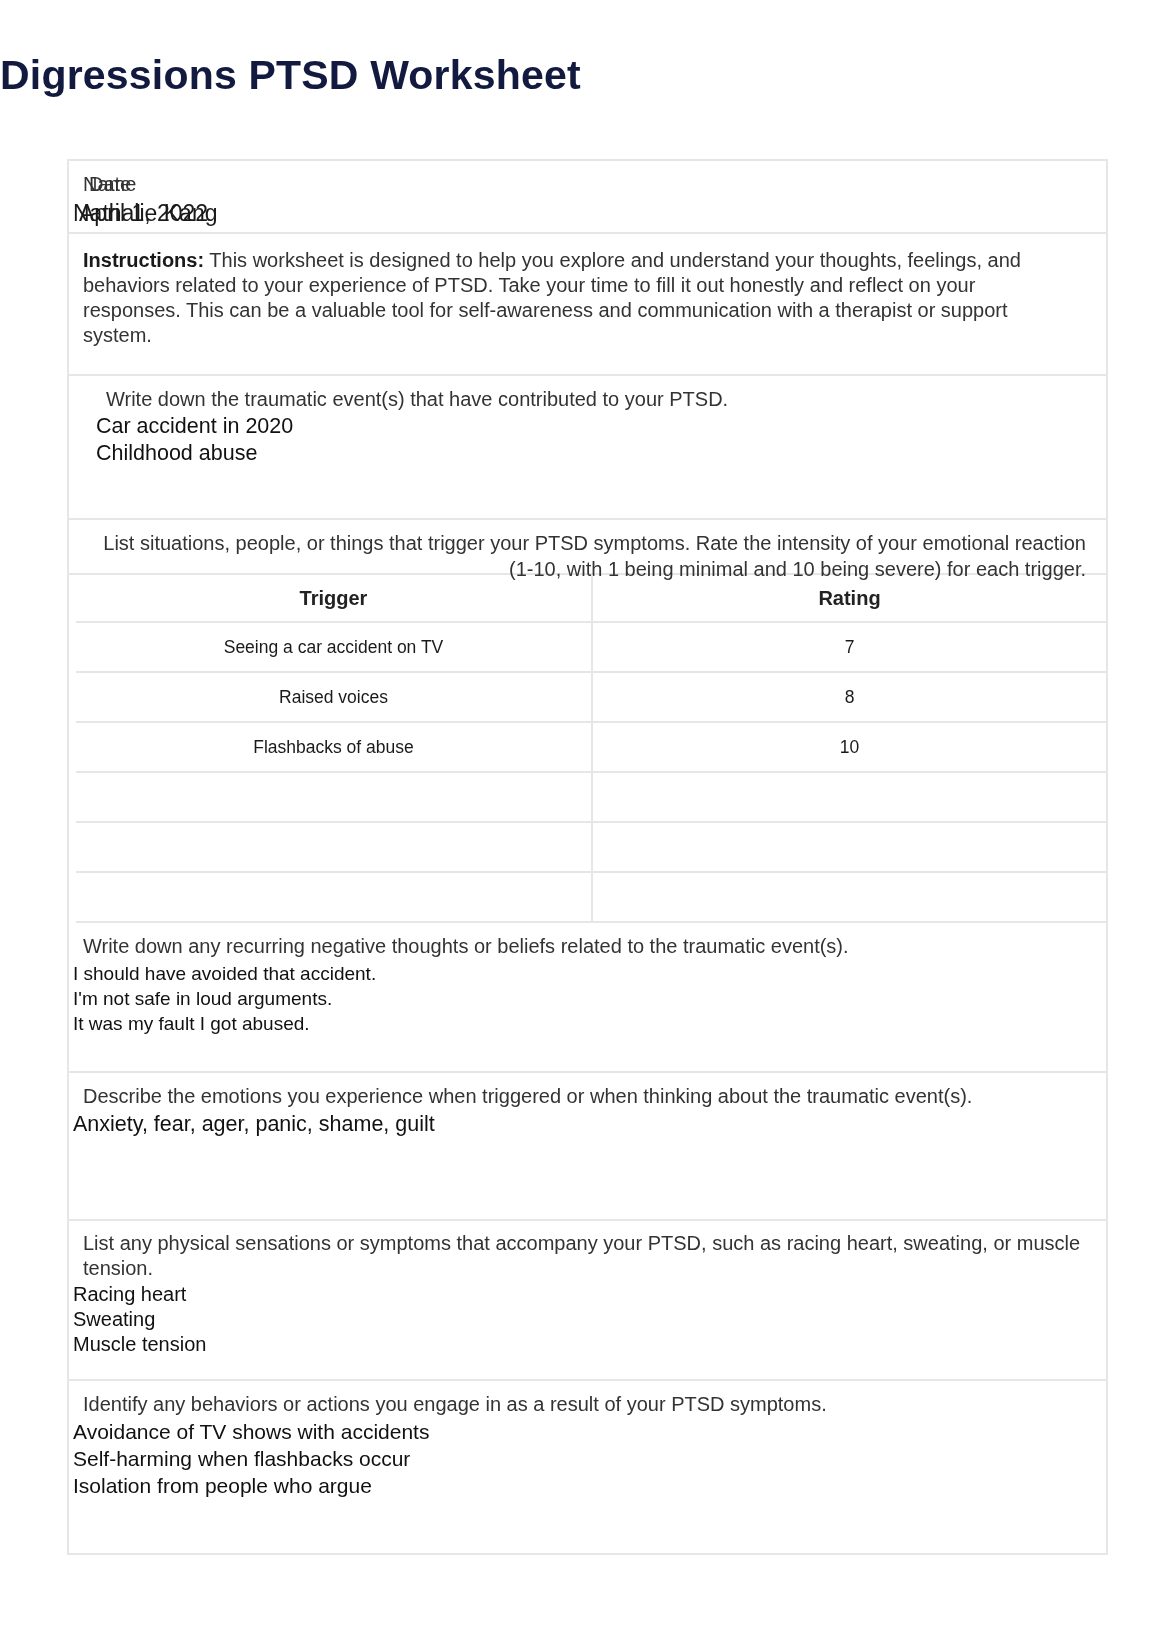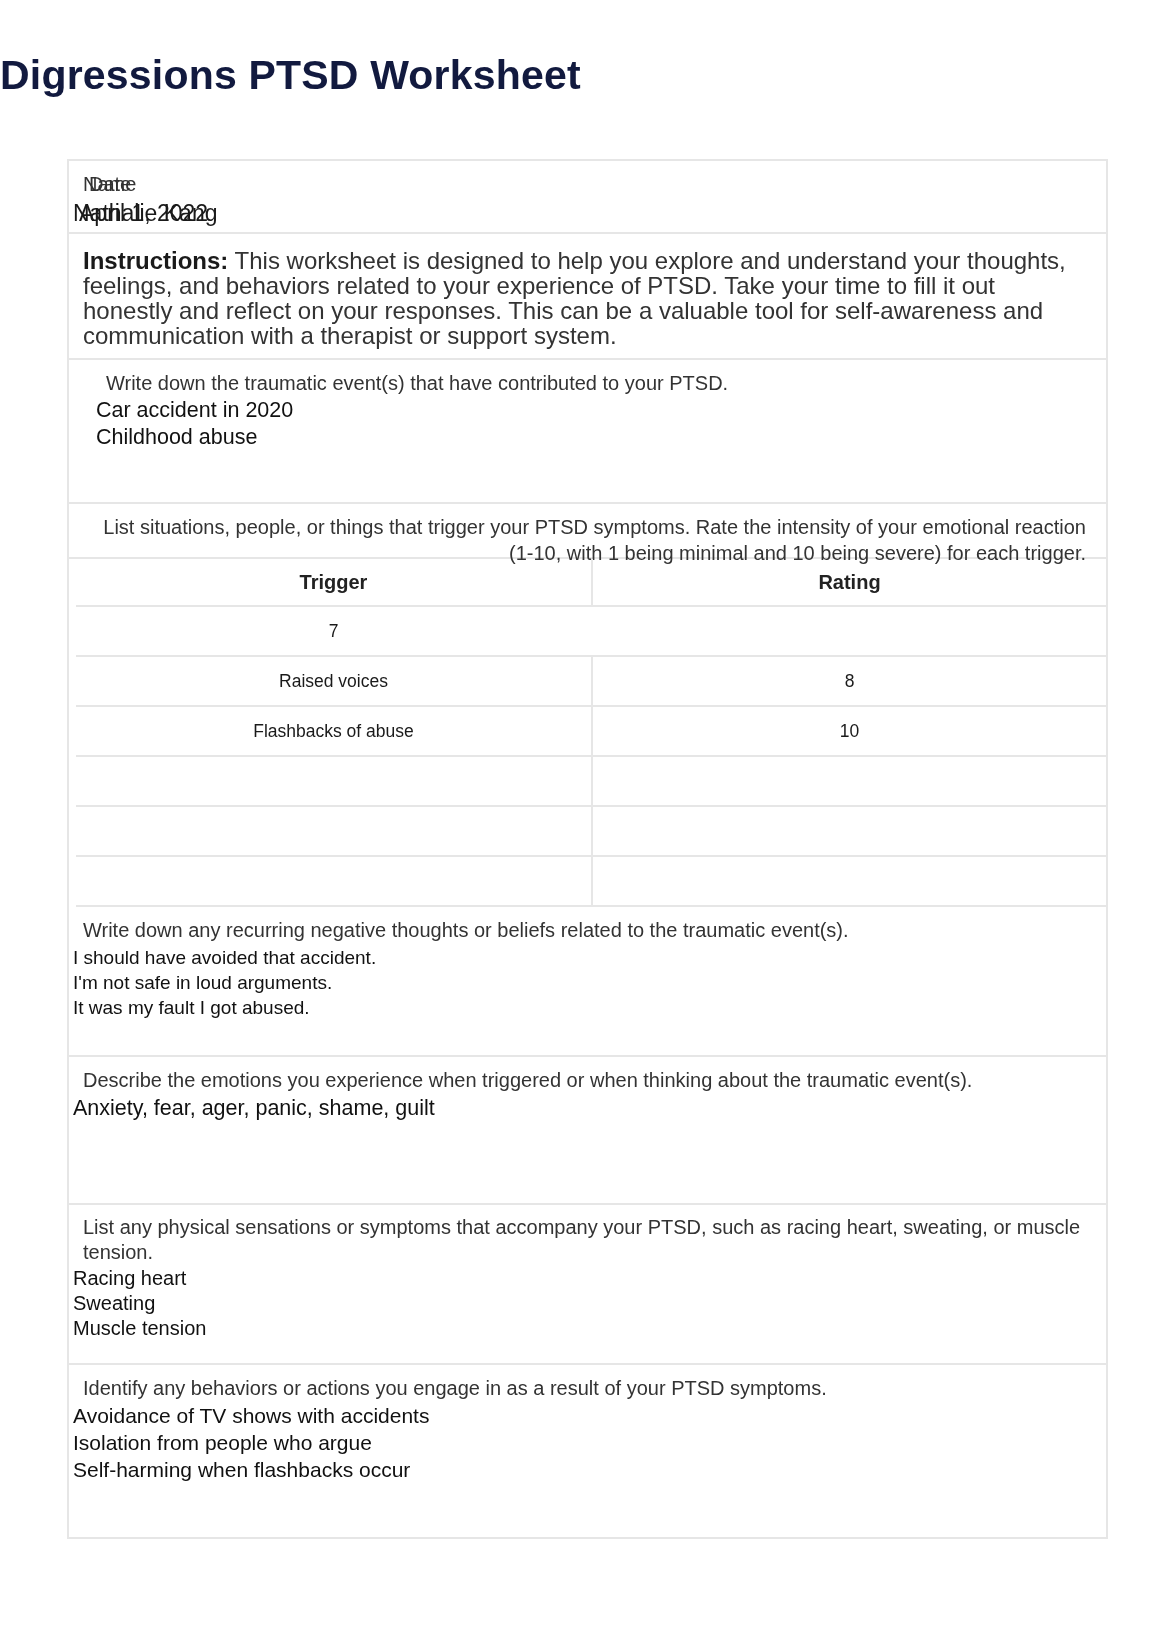--- a/index.html
+++ b/index.html
@@ -64,24 +64,24 @@
       font-size: 23px;
       color: #1a1a1a;
       padding-left: 4px;
       line-height: 22px;
     }
     .header-row { height: 73px; }
     .header-row .lbl { position: absolute; top: 11px; }
     .header-row .val-sm { position: absolute; top: 41px; }
     .instructions {
       padding: 14px 36px 10px 14px;
-      font-size: 24px;
+      font-size: 20px;
       line-height: 25px;
       color: #333333;
-      height: 126px;
+      height: 142px;
       box-sizing: border-box;
     }
     .instructions b { color: #1a1a1a; }
     .section {
       box-sizing: border-box;
       padding-top: 10px;
     }
     .prompt {
       font-size: 20px;
       line-height: 26px;
@@ -157,20 +157,21 @@
   <div class="row section" style="height:55px; padding-top:10px;text-align:right;">
     <div class="prompt">List situations, people, or things that trigger your PTSD symptoms. Rate the intensity of your emotional reaction (1-10, with 1 being minimal and 10 being severe) for each trigger.</div>
   </div>
 
   <div class="row" style="border-bottom:none;margin-left:7px;">
     <div class="trow" style="height:48px;">
       <div class="tcell th">Trigger</div>
       <div class="tcell th">Rating</div>
     </div>
     <div class="trow">
+      <div class="tcell td">Seeing a car accident on TV</div>
       <div class="tcell td">7</div>
     </div>
     <div class="trow">
       <div class="tcell td">Raised voices</div>
       <div class="tcell td">8</div>
     </div>
     <div class="trow">
       <div class="tcell td">Flashbacks of abuse</div>
       <div class="tcell td">10</div>
     </div>
@@ -210,18 +211,18 @@
       <div>Racing heart</div>
       <div>Sweating</div>
       <div>Muscle tension</div>
     </div>
   </div>
 
   <div class="row section" style="height:172px;">
     <div class="prompt">Identify any behaviors or actions you engage in as a result of your PTSD symptoms.</div>
     <div class="answer" style="font-size:21px; margin-top:1px;">
       <div>Avoidance of TV shows with accidents</div>
+      <div>Self-harming when flashbacks occur</div>
       <div>Isolation from people who argue</div>
-      <div>Self-harming when flashbacks occur</div>
     </div>
   </div>
 
 </div>
 
 </body></html>

